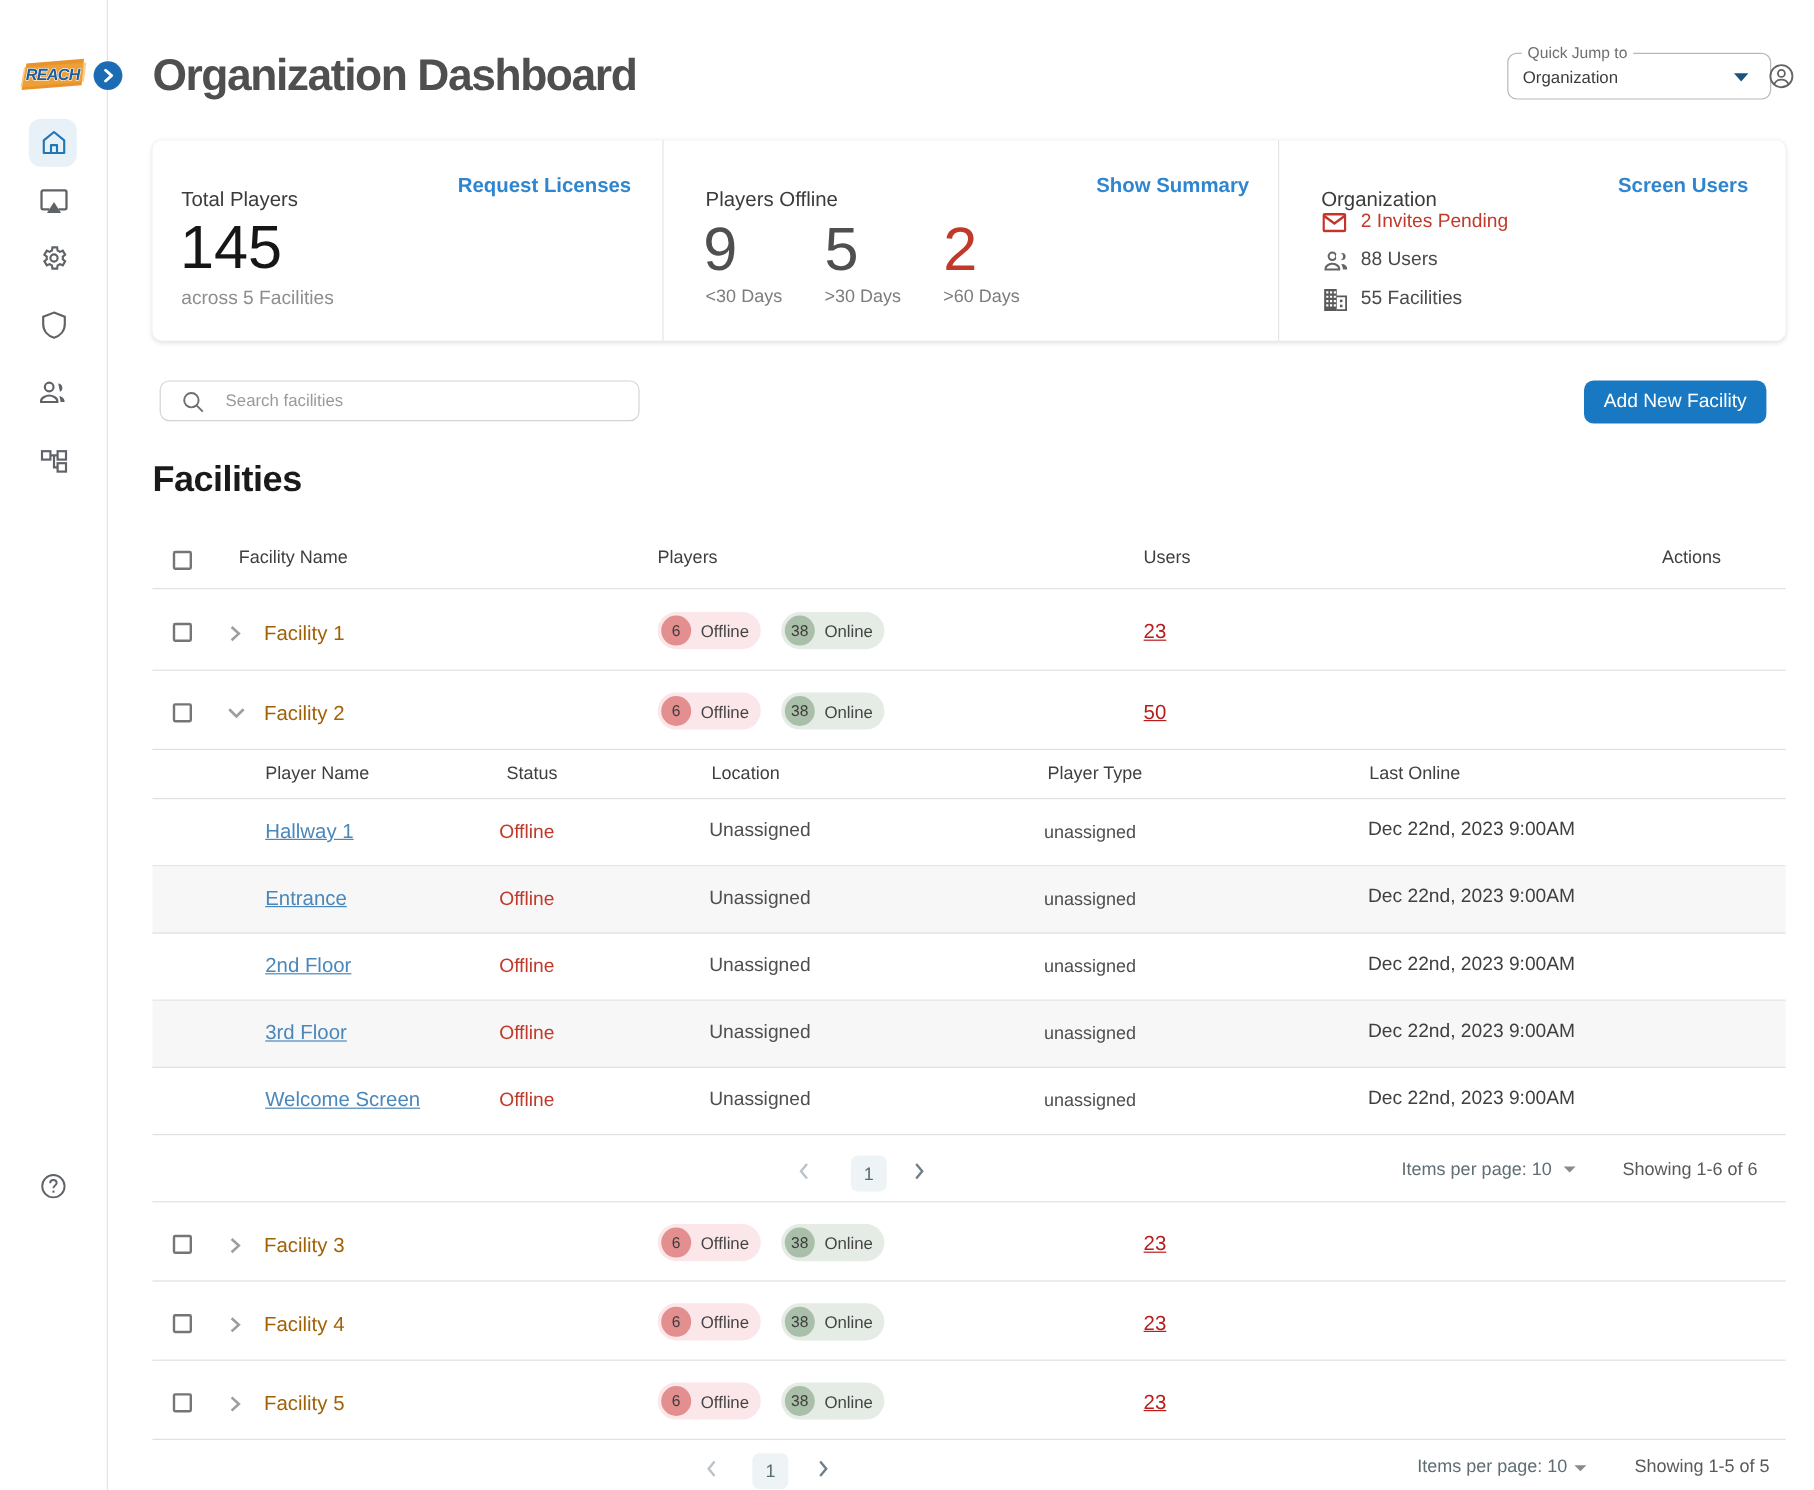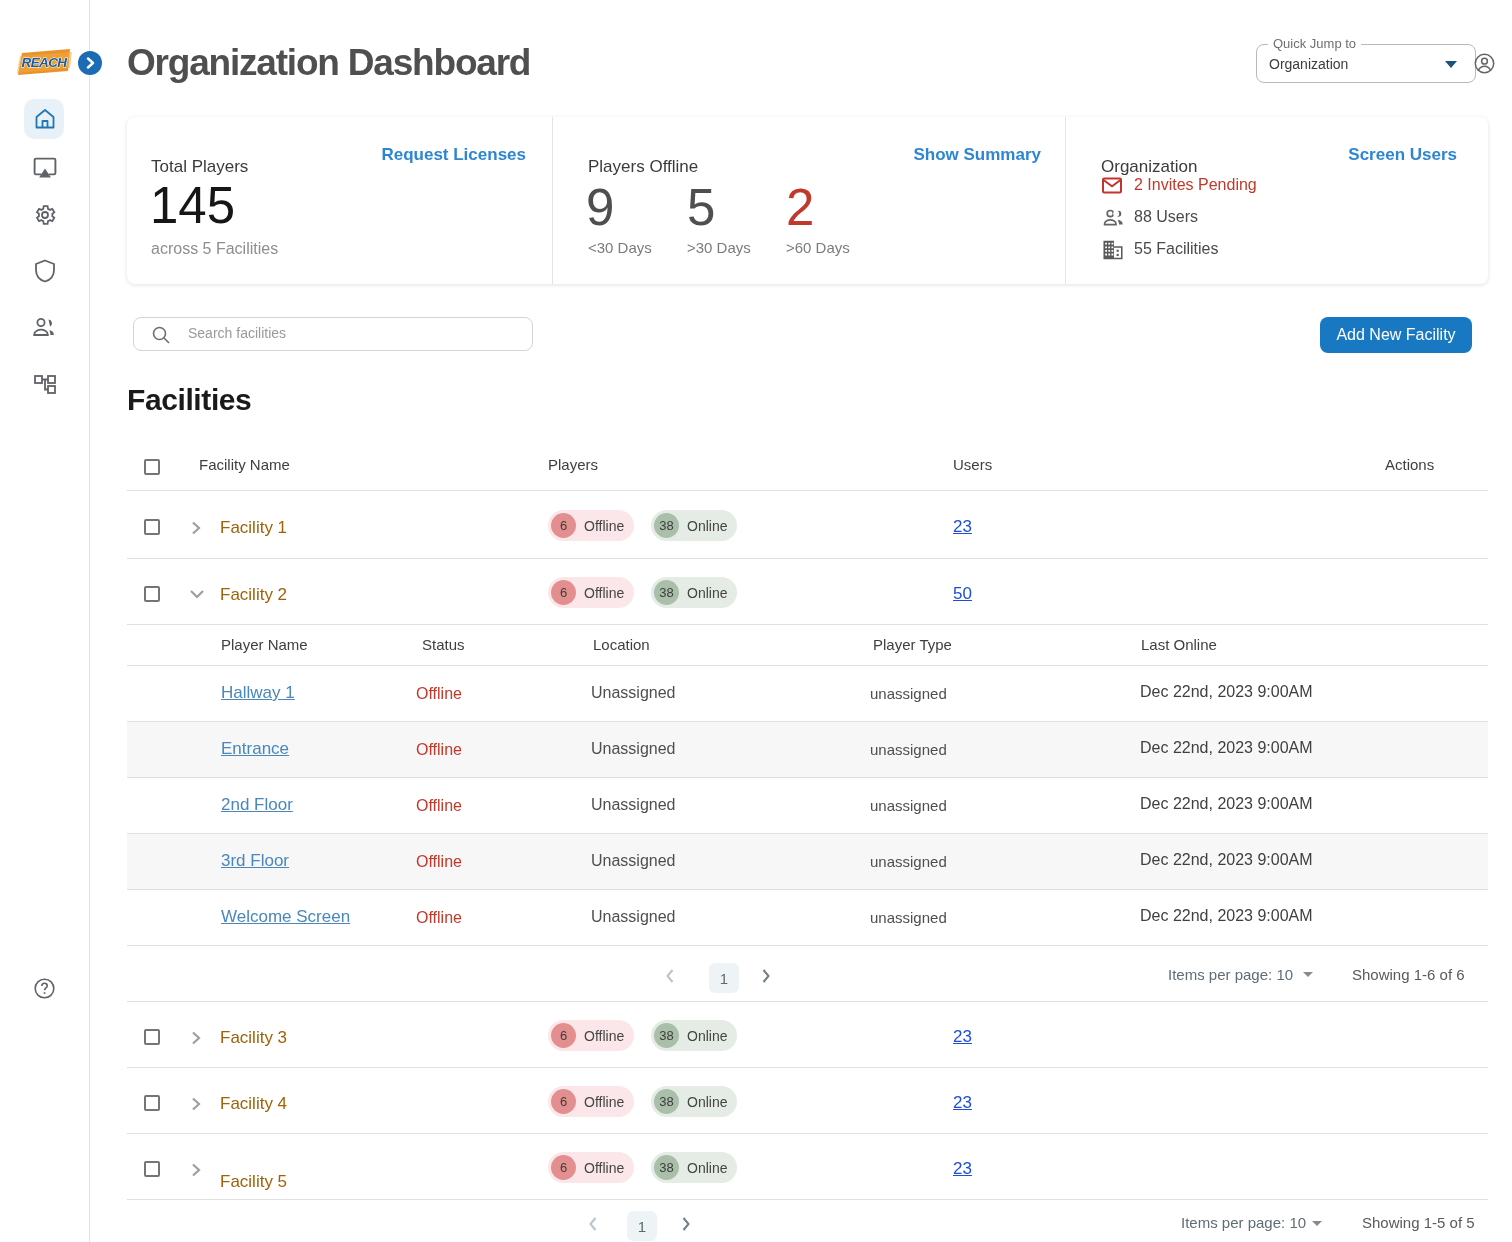--- a/index.html
+++ b/index.html
@@ -39,21 +39,21 @@
 .chev { position:absolute; left:62px; }
 .hlabel { font-size:15px; color:#3f3f3f; position:absolute; }
 .fname { position:absolute; left:93px; font-size:17px; color:#a16207; }
 .pill { position:absolute; height:31px; border-radius:16px; display:flex; align-items:center; }
 .pill .cnum { width:25px; height:25px; border-radius:50%; display:flex; align-items:center; justify-content:center; font-size:13px; color:#3d3d3d; margin-left:3px; }
 .pill .ptxt { font-size:14px; color:#454545; padding:0 10px 0 8px; }
 .off { background:#fbe7e9; }
 .off .cnum { background:#e38f90; }
 .onl { background:#e4ece5; }
 .onl .cnum { background:#a9bfa9; }
-.ulink { color:#1d4ed8; text-decoration:underline; font-size:17px; position:absolute; left:826px; }
+.ulink { color:#b91c1c; text-decoration:underline; font-size:17px; position:absolute; left:826px; }
 .sub-h { position:relative; height:41px; border-bottom:1px solid #e0e0e0; }
 .srow { position:relative; height:56px; border-bottom:1px solid #e0e0e0; }
 .salt { background:#f7f7f7; }
 .plink { position:absolute; left:94px; top:17px; color:#4a87bb; text-decoration:underline; font-size:17px; }
 .soff { position:absolute; left:289px; top:19px; color:#c0392b; font-size:16px; }
 .sloc { position:absolute; left:464px; top:18px; color:#4f4f4f; font-size:16px; }
 .styp { position:absolute; top:19px; color:#4f4f4f; font-size:15px; }
 .slast { position:absolute; top:17px; color:#3f3f3f; font-size:16px; }
 .pgrow { position:relative; height:56px; border-bottom:1px solid #e0e0e0; }
 .pg1 { position:absolute; width:30px; height:30px; background:#eef3f6; border-radius:6px; display:flex; align-items:center; justify-content:center; font-size:15px; color:#5b6b74; }
@@ -265,21 +265,21 @@
           <div class="cnum">38</div>
           <div class="ptxt">Online</div>
         </div>
       <div class="ulink" style="top:25px;">23</div>
     </div>
     <div class="frow">
       <div class="cb" style="top:27px;"></div>
       <svg class="chev" style="top:29px;" width="14" height="14" viewBox="0 0 14 14" fill="none" stroke="#9e9e9e" stroke-width="2.2">
           <path d="M4 1.5 L10 7 L4 12.5"></path>
         </svg>
-      <div class="fname" style="top:38px;text-align:center;">Facility 5</div>
+      <div class="fname" style="top:26px;text-align:center;">Facility 5</div>
       <div class="pill off" style="left:421px; top:18px;">
           <div class="cnum">6</div>
           <div class="ptxt">Offline</div>
         </div>
       <div class="pill onl" style="left:524px; top:18px;">
           <div class="cnum">38</div>
           <div class="ptxt">Online</div>
         </div>
       <div class="ulink" style="top:25px;">23</div>
     </div>

